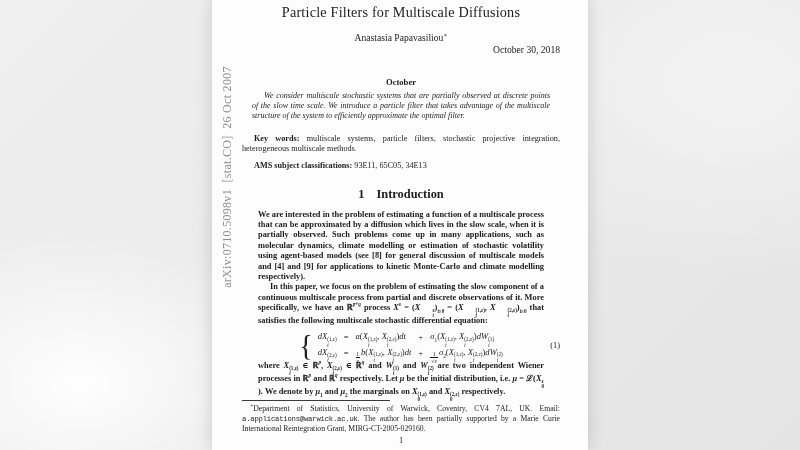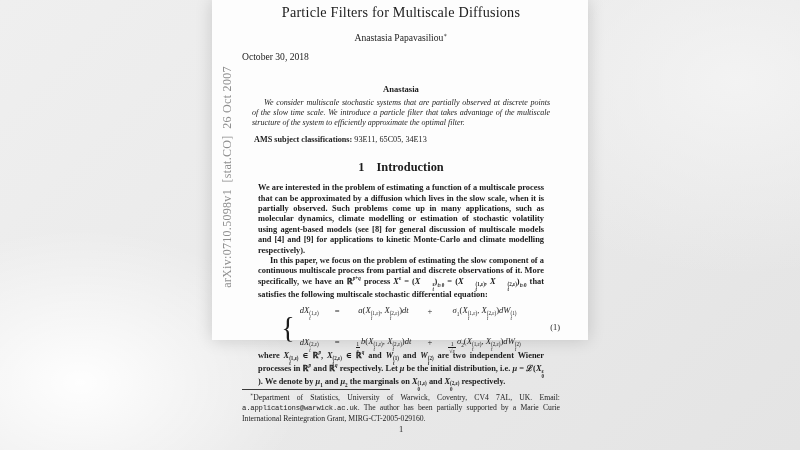--- a/index.html
+++ b/index.html
@@ -6,57 +6,57 @@
   body{
     width:800px;height:450px;overflow:hidden;
     background-color:var(--backdrop_base,#e9e9e9);
     background-image:
       radial-gradient(ellipse 320px 220px at 10% 85%, rgba(255,255,255,.95) 0%, rgba(255,255,255,0) 70%),
       radial-gradient(ellipse 420px 300px at 92% 18%, rgba(244,244,244,.9) 0%, rgba(244,244,244,0) 65%),
       linear-gradient(135deg,#efefef,#e4e4e4);
     font-family:"Liberation Serif","DejaVu Serif",serif;
   }
   .page{
-    position:relative;width:376px;height:340px;margin:0 auto;box-sizing:border-box;
+    position:relative;width:376px;height:450px;margin:0 auto;box-sizing:border-box;
     background:var(--page_bg,#fdfdfd);
     box-shadow:0 0 16px rgba(0,0,0,.16);
     padding:0 28px 0 30px;
     display:flex;flex-direction:column;
     color:var(--text_color,#1c1c1c);
     font-size:8.4px;line-height:10.4px;
   }
   .stamp{
     position:absolute;left:227px;top:177px;
     transform:translate(-50%,-50%) rotate(-90deg);
     color:var(--stamp_color,#8e8e8e);
     font-size:12px;letter-spacing:.3px;white-space:pre;z-index:3;
   }
   h1.title{font-size:14.2px;font-weight:400;text-align:center;margin:3px 0 0;line-height:18px;letter-spacing:.2px;}
   .author{text-align:center;font-size:9.6px;margin-top:11px;line-height:12px;}
-  .date{text-align:left;font-size:9.6px;margin-top:7px;line-height:12px;}
+  .date{text-align:right;font-size:9.6px;line-height:12px;}
   .abs-head{text-align:center;font-weight:700;font-size:8.6px;margin-top:21px;line-height:11px;}
   p{margin:0;}
   .abs{margin:3px 10px 0;font-size:8px;line-height:10px;text-align:justify;text-indent:12px;font-style:italic;}
   .kw{margin:13px 0 0;font-size:8.2px;line-height:10.2px;text-align:justify;text-indent:12px;}
   .ams{margin-top:7px;}
   h2.sec{font-size:12.4px;font-weight:700;margin:14px 0 0;line-height:16px;text-align:center;}
   .sec-num{margin-right:12px;}
   p.body{margin:8px 16px 0;text-align:justify;font-weight:bold;}
   p.body.noindent{margin-top:0;}
   p.body.indent{margin-top:0;text-indent:12px;}
   sup,sub{font-size:.62em;line-height:0;}
   .ss{display:inline-flex;flex-direction:column;align-items:flex-start;justify-content:center;
       height:1.1em;vertical-align:-.35em;font-size:.6em;line-height:1.05;}
   .frac{display:inline-flex;flex-direction:column;align-items:center;justify-content:center;
       height:1.2em;vertical-align:-.3em;font-size:.68em;line-height:1.05;margin-right:1px;}
   .frac .den{border-top:.8px solid currentColor;padding:0 1px;}
   .eq{position:relative;display:flex;align-items:center;justify-content:center;margin:4px 0 0;}
   .brace{font-size:28px;font-weight:300;line-height:26px;margin-right:5px;transform:scaleY(1.05);}
   .eq-grid{display:grid;grid-template-columns:repeat(5,auto);column-gap:7px;row-gap:0;
-      align-items:center;font-size:8.6px;line-height:13.5px;text-align:center;gap:16px;}
+      align-items:center;font-size:8.6px;line-height:13.5px;text-align:left;}
   .eqno{position:absolute;right:0;top:50%;transform:translateY(-50%);font-size:8.4px;}
   .footnote{margin-top:auto;}
   .frule{width:148px;border-top:1px solid #3a3a3a;margin-bottom:3px;}
   .fn{font-size:7.7px;line-height:9.6px;text-align:justify;text-indent:8px;}
   .tt{font-family:"Liberation Mono","DejaVu Sans Mono",monospace;font-size:.94em;letter-spacing:-.2px;}
   .pageno{text-align:center;font-size:8.4px;margin:2px 0 4px;line-height:10px;}
   i{font-style:italic;}
 </style>
 </head>
 <body>
@@ -64,23 +64,24 @@
 <div class="stamp">arXiv:0710.5098v1  [stat.CO]  26 Oct 2007</div>
 
 <div class="page">
 
   <h1 class="title">Particle Filters for Multiscale Diffusions</h1>
 
   <div class="author"><span>Anastasia Papavasiliou</span><sup>∗</sup></div>
 
   <div class="date">October 30, 2018</div>
 
-  <div class="abs-head">Anastasia</div>
+  <div class="abs-head">October</div>
   <p class="abs">We consider multiscale stochastic systems that are partially observed at discrete points of the slow time scale. We introduce a particle filter that takes advantage of the multiscale structure of the system to efficiently approximate the optimal filter.</p>
 
+  <p class="kw"><b>Key words:</b> <span>multiscale systems, particle filters, stochastic projective integration, heterogeneous multiscale methods.</span></p>
 
   <p class="kw ams"><b>AMS subject classifications:</b> <span>93E11, 65C05, 34E13</span></p>
 
   <h2 class="sec"><span class="sec-num">1</span><span>Introduction</span></h2>
 
   <p class="body">We are interested in the problem of estimating a function of a multiscale process that can be approximated by a diffusion which lives in the slow scale, when it is partially observed. Such problems come up in many applications, such as molecular dynamics, climate modelling or estimation of stochastic volatility using agent-based models (see [8] for general discussion of multiscale models and [4] and [9] for applications to kinetic Monte-Carlo and climate modelling respectively).</p>
 
   <p class="body indent">In this paper, we focus on the problem of estimating the slow component of a continuous multiscale process from partial and discrete observations of it. More specifically, we have an ℝ<sup><i>p</i>+<i>q</i></sup> process <i>X</i><sup>ε</sup> = (<i>X</i><span class="ss">
         <span>ε</span>
         <span><i>t</i></span>

